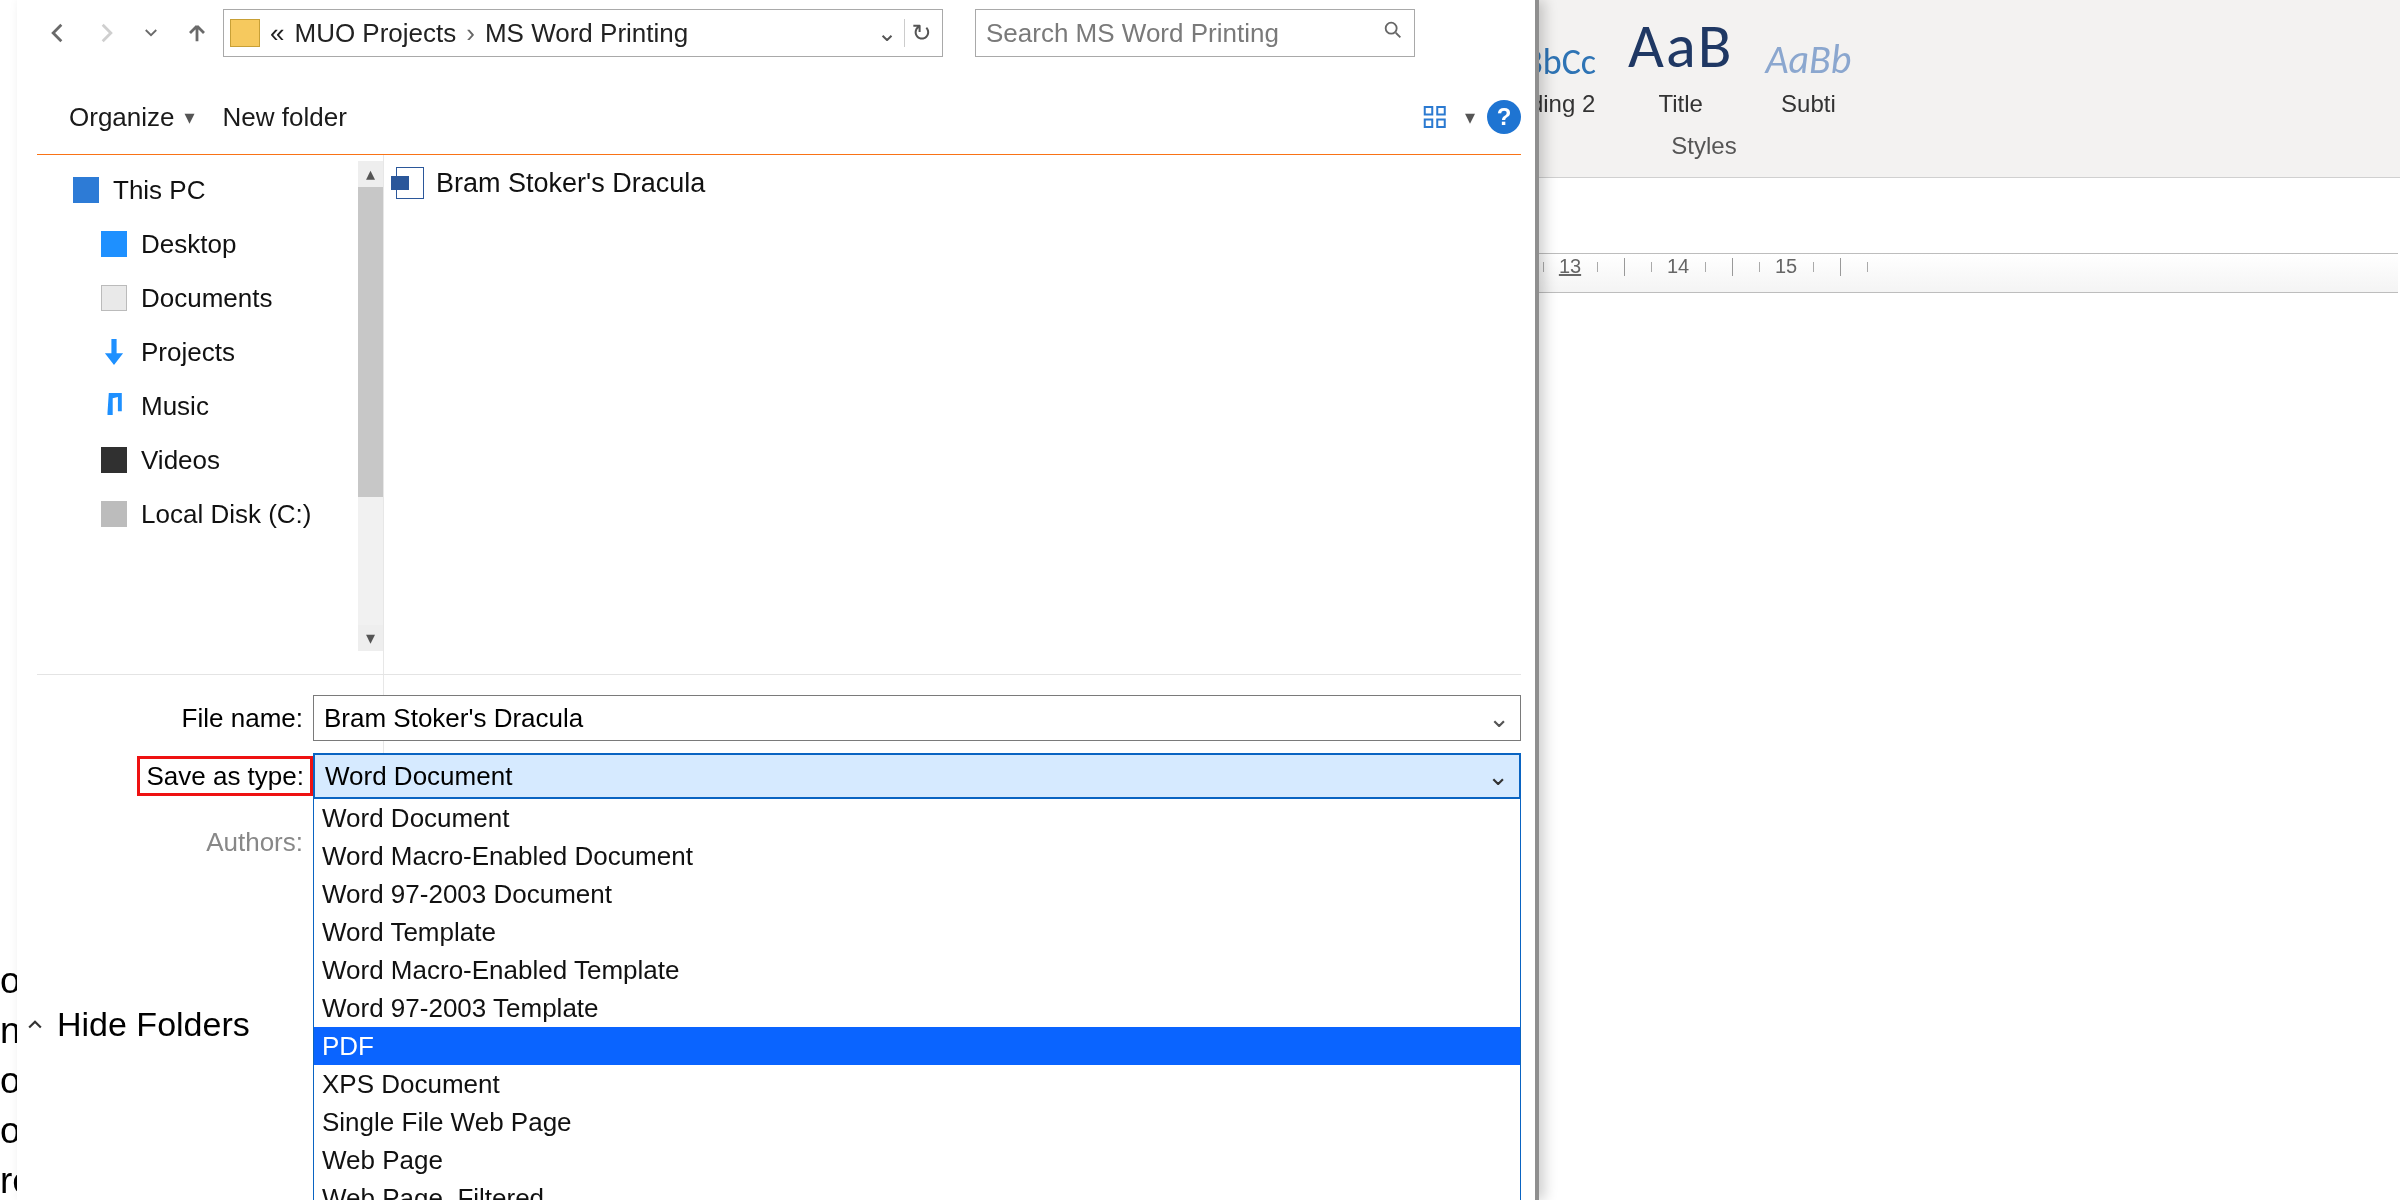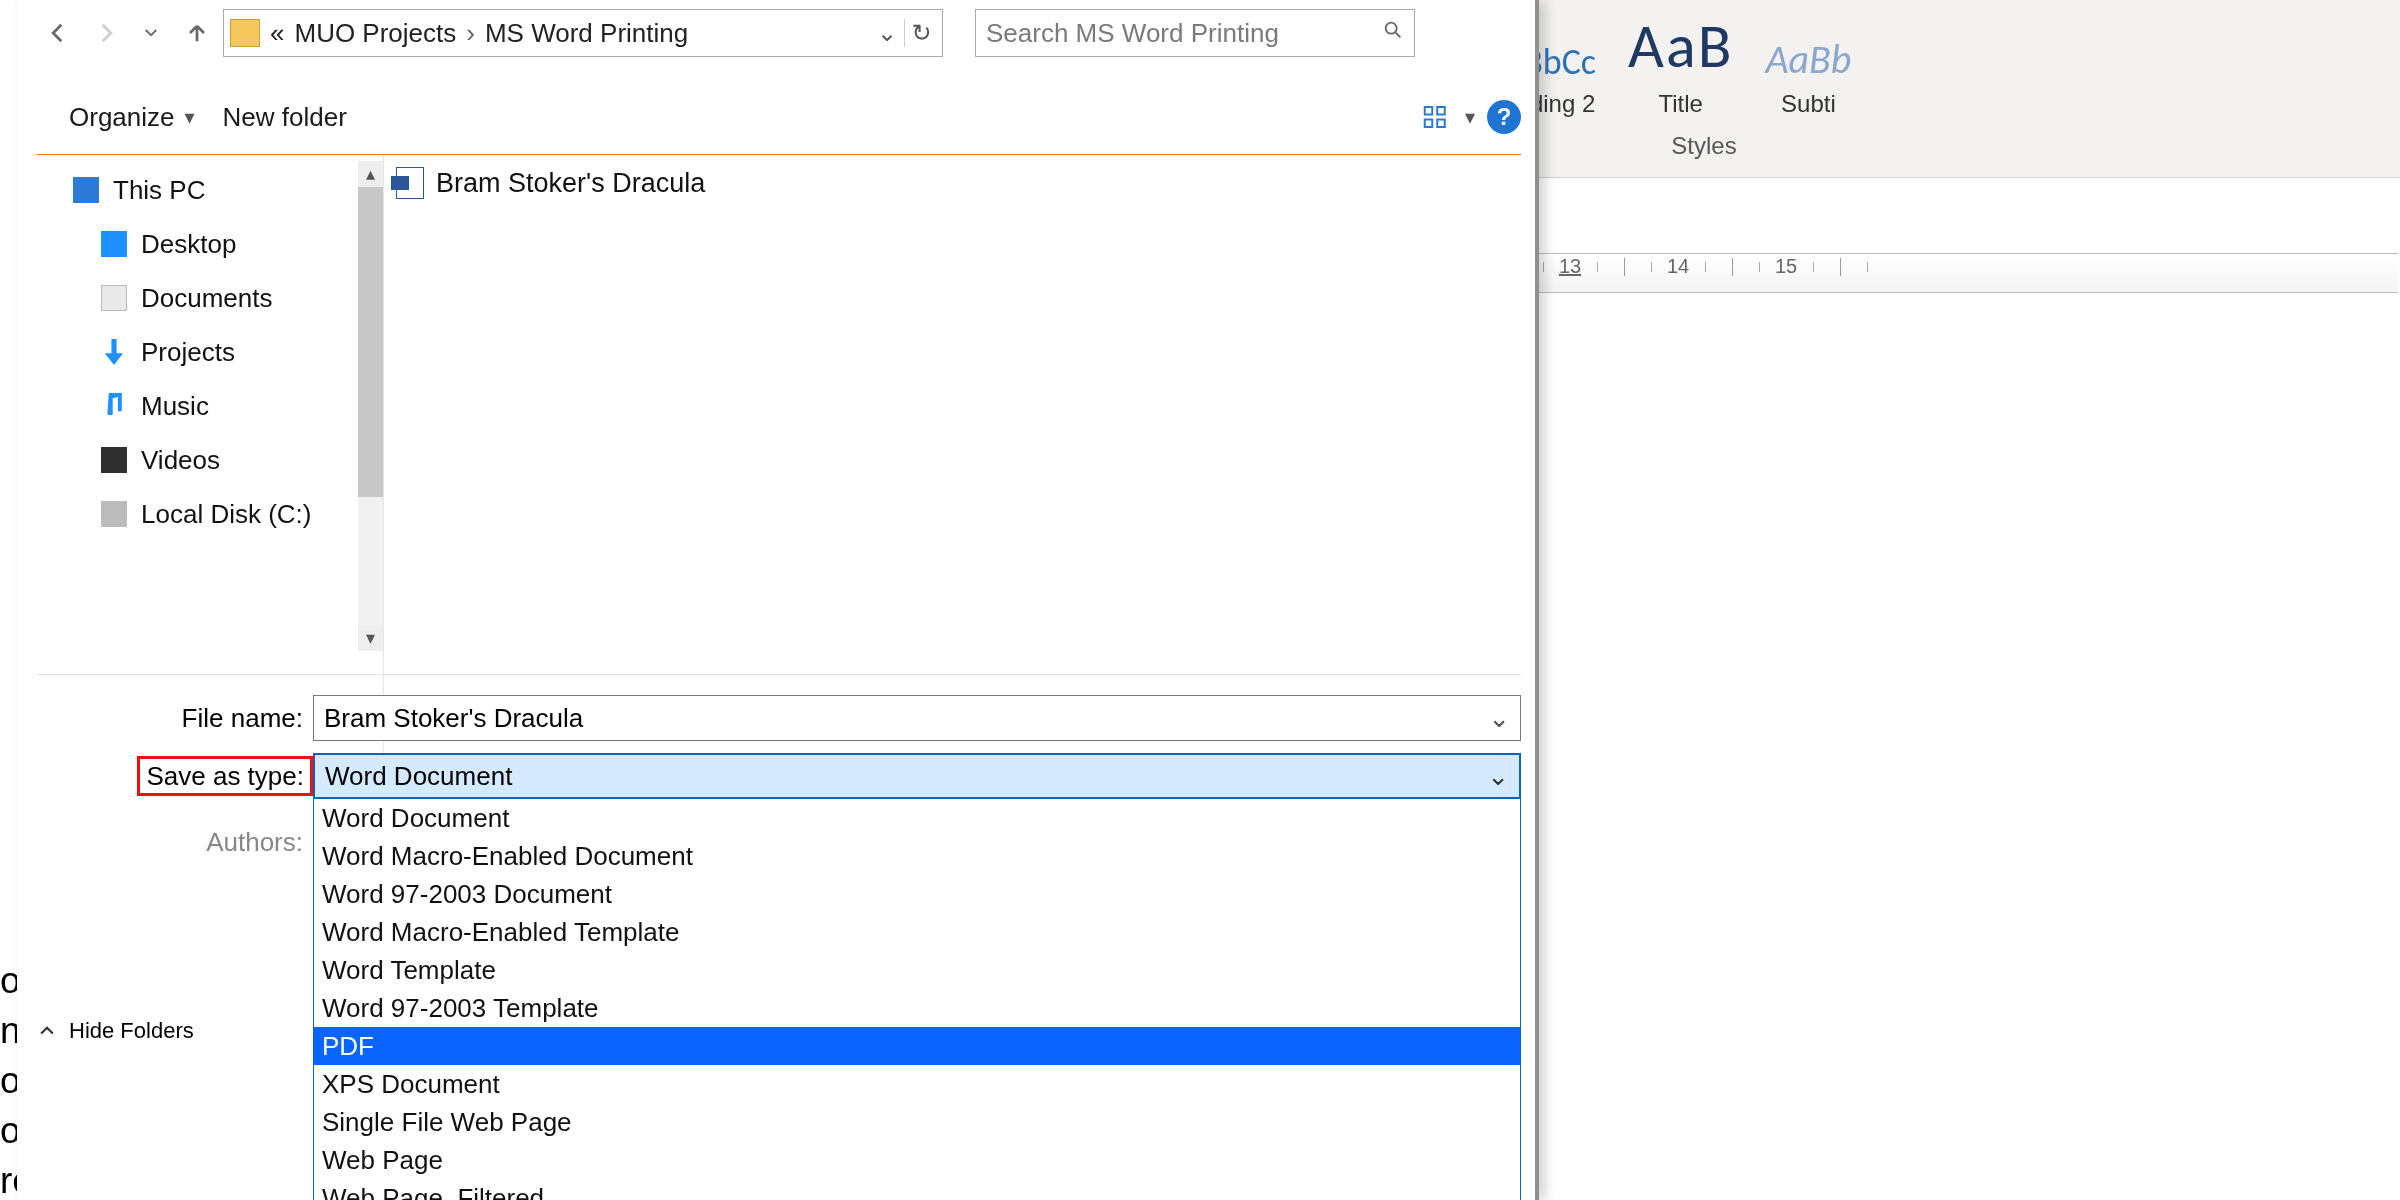--- a/index.html
+++ b/index.html
@@ -164,22 +164,22 @@
     position: absolute; left: -2px; top: 44px; right: -2px;
     border: 1px solid #0a64c2; border-top: none; background: #fff;
     max-height: 420px; overflow: hidden;
   }
   .dropdown .opt {
     padding: 2px 8px; font-size: 26px; line-height: 34px; color: #111;
   }
   .dropdown .opt.hl { background: #0a64ff; color: #fff; }
 
   .hide-folders {
-    position: absolute; left: 20px; bottom: 156px;
-    display: flex; align-items: center; gap: 12px; font-size: 22px;
+    position: absolute; left: 8px; bottom: 156px;
+    display: flex; align-items: center; gap: 12px; font-size: 34px;
   }
 
   
   .ic-pc { background: linear-gradient(#2d7bd6,#2d7bd6); }
   .ic-3d { background: #23c3e6; }
   .ic-desktop { background: #1e90ff; }
   .ic-docs { background: #e9e9e9; border:1px solid #bbb; }
   .ic-dl { background: #1e90ff; clip-path: polygon(40% 0,60% 0,60% 55%,85% 55%,50% 100%,15% 55%,40% 55%); }
   .ic-music { background: #1e90ff; clip-path: polygon(30% 0,80% 0,80% 70%,65% 70%,65% 15%,45% 20%,45% 85%,25% 85%,25% 75%); }
   .ic-pics { background: #1e90ff; }
@@ -415,22 +415,22 @@
       <div class="form-label" style="padding-right:0">
         <span class="red-box">Save as type:</span>
       </div>
       <div class="filetype-sel">
         <span>Word Document</span>
         <span class="chev">⌄</span>
         <div class="dropdown" id="type-dropdown">
             <div class="opt">Word Document</div>
             <div class="opt">Word Macro-Enabled Document</div>
             <div class="opt">Word 97-2003 Document</div>
+            <div class="opt">Word Template</div>
             <div class="opt">Word Macro-Enabled Template</div>
-            <div class="opt">Word Template</div>
             <div class="opt">Word 97-2003 Template</div>
             <div class="opt hl">PDF</div>
             <div class="opt">XPS Document</div>
             <div class="opt">Single File Web Page</div>
             <div class="opt">Web Page</div>
             <div class="opt">Web Page, Filtered</div>
           </div>
       </div>
     </div>
 

